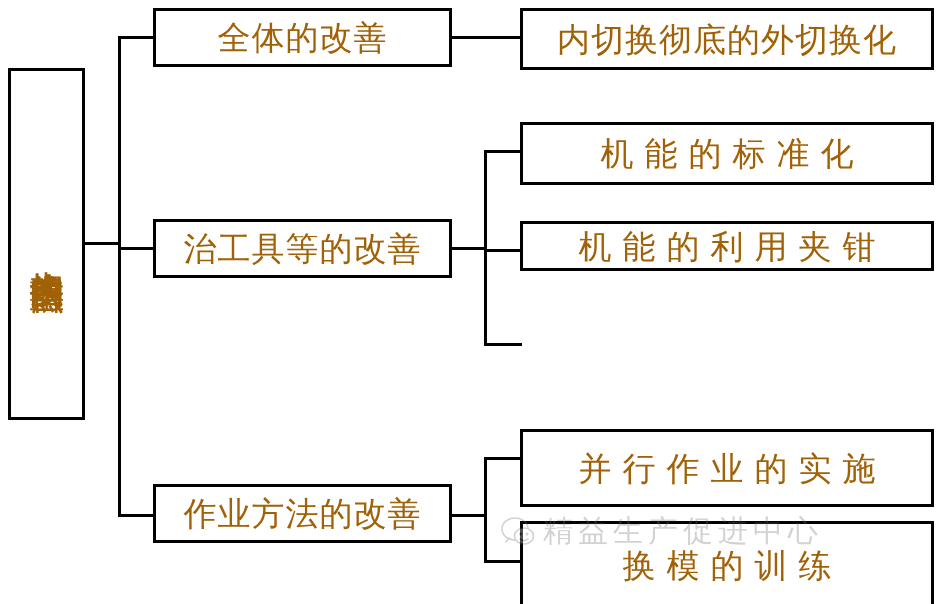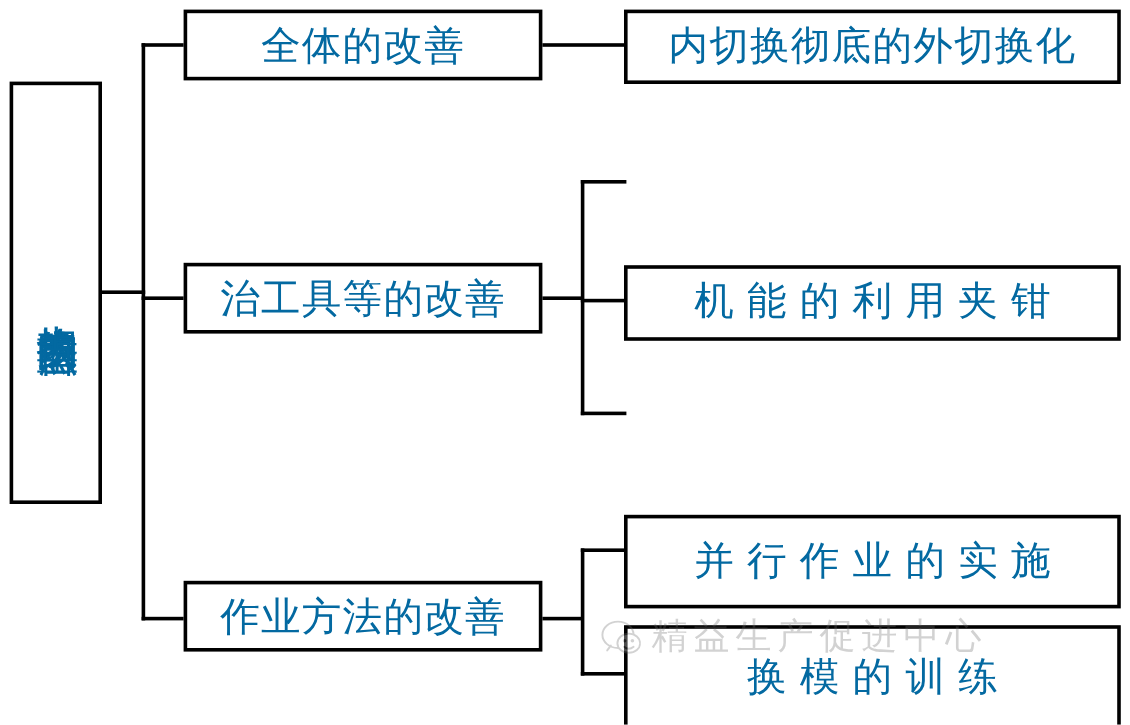--- a/index.html
+++ b/index.html
@@ -20,21 +20,21 @@
 
   
   .node {
     position: absolute;
     box-sizing: border-box;
     border: 3px solid #000000;
     background: #ffffff;
     display: flex;
     align-items: center;
     justify-content: center;
-    color: #0369a1;
+    color: #a16207;
     line-height: 1;
     white-space: nowrap;
     z-index: 3;
   }
 
   
   .node.root {
     left: 8px;
     top: 68px;
     width: 77px;
@@ -57,26 +57,25 @@
   .node.lvl1.n1 { top: 8px; }
   .node.lvl1.n2 { top: 219px; }
   .node.lvl1.n3 { top: 484px; }
 
   
   .node.lvl2 {
     left: 520px;
     width: 414px;
     font-size: 33px;
     height: 62px;
-    font-family: Liberation Serif, serif;
   }
   .node.lvl2.spaced { letter-spacing: 11px; text-indent: 11px; }
   .node.lvl2.a1 { top: 8px;   height: 62px; letter-spacing: 1px; }
   .node.lvl2.b1 { top: 122px; height: 63px; }
-  .node.lvl2.b2 { top: 221px; height: 63px; }
+  .node.lvl2.b2 { top: 221px; height: 50px; }
   .node.lvl2.b3 { top: 314px; height: 61px; }
   .node.lvl2.c1 { top: 429px; height: 78px; }
   .node.lvl2.c2 { top: 521px; height: 88px; }
 
   
   .line {
     position: absolute;
     background: #000000;
     z-index: 2;
   }
@@ -139,20 +138,21 @@
   <div class="line h" style="left:484px; top:560px; width:38px;"></div>
 
   <div class="node root">内切换改善的重点</div>
 
   <div class="node lvl1 n1">全体的改善</div>
   <div class="node lvl1 n2">治工具等的改善</div>
   <div class="node lvl1 n3">作业方法的改善</div>
 
   <div class="node lvl2 a1">内切换彻底的外切换化</div>
 
+  <div class="node lvl2 spaced b1">机能的标准化</div>
   <div class="node lvl2 spaced b2">机能的利用夹钳</div>
 
   <div class="node lvl2 spaced c1">并行作业的实施</div>
   <div class="node lvl2 spaced c2">换模的训练</div>
 
   <div id="watermark">
     <span class="wm-logo">
       <svg viewBox="0 0 34 34" width="34" height="34" aria-hidden="true">
         <ellipse cx="15" cy="15" rx="13" ry="11" fill="none" stroke="#6d6d6d" stroke-width="1.6"></ellipse>
         <ellipse cx="24" cy="22" rx="9.5" ry="8" fill="#ffffff" stroke="#6d6d6d" stroke-width="1.6"></ellipse>

